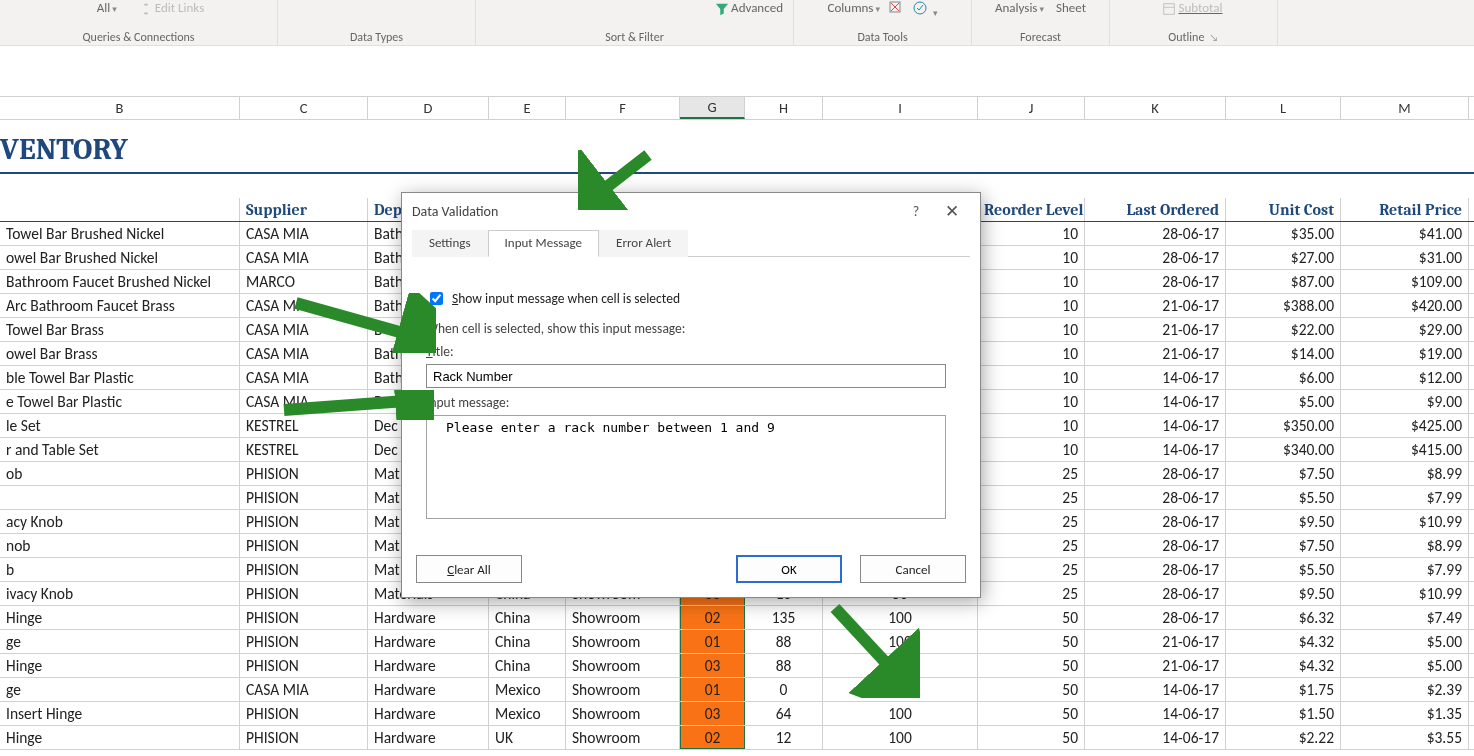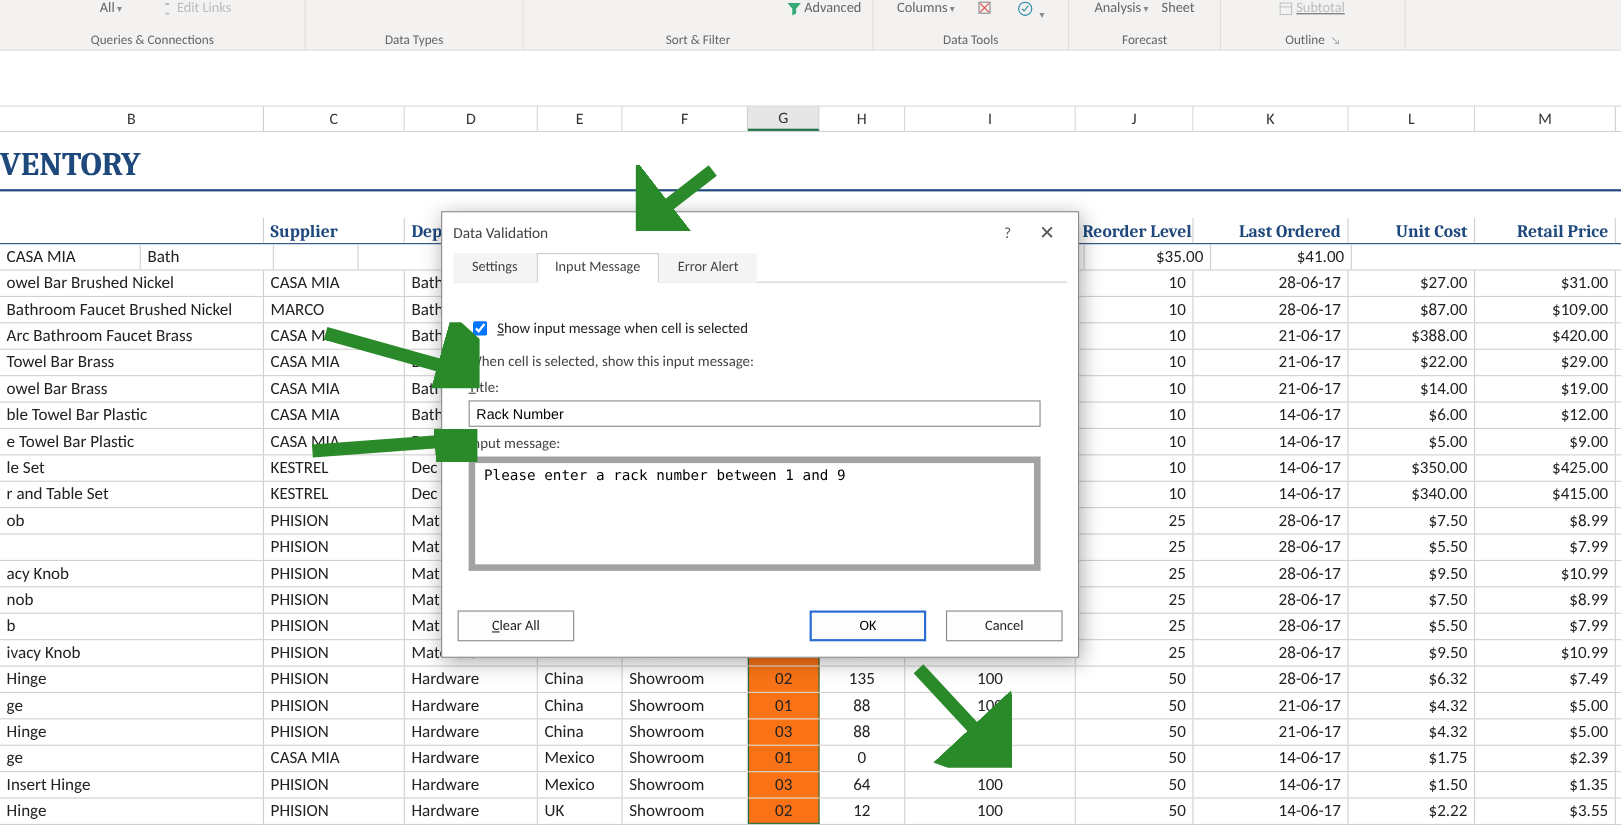--- a/index.html
+++ b/index.html
@@ -29,21 +29,21 @@
   }
   .rgroup {
     position: relative;
     border-right: 1px solid #e1dfdd;
     display:flex;
     flex-direction: column;
     justify-content: space-between;
     align-items:center;
     height:46px;
   }
-  .rgroup .top-row { display:flex; gap:20px; align-items:flex-start; padding:0 8px; font-size:13px; color:#666; height:20px;}
+  .rgroup .top-row { display:flex; gap:8px; align-items:flex-start; padding:0 8px; font-size:13px; color:#666; height:20px;}
   .rgroup .label { font-size:12px; color:#666; padding-bottom:2px; text-align:center; white-space:nowrap;}
   .faded { color:#bcbcbc !important; }
   .small-icon {
     width:14px; height:14px; display:inline-block;
     vertical-align:middle; margin-right:2px;
   }
   .ddarrow::after{content:"▾"; font-size:9px; margin-left:2px; color:#888;}
 
   
   .colheaders {
@@ -132,21 +132,21 @@
   .dialog .tab.active{
     background:#fff; border:1px solid #ccc; border-bottom:1px solid #fff;
   }
   .dialog .body { padding:12px 24px 10px 24px; }
   .dialog label.chk { display:flex; align-items:center; gap:6px; margin:20px 0 12px 0;}
   .dialog .field-lbl { margin:6px 0 4px 0; color:#444;}
   .dialog input[type=text]{
     width:520px; height:24px; border:1px solid #888; padding:2px 6px; font-size:13px;
   }
   .dialog textarea {
-    width:520px; height:104px; border:6px solid #a3a3a3; padding:4px 8px; font-size:13px; resize:none;
+    width:520px; height:104px; border:1px solid #a3a3a3; padding:4px 19px; font-size:13px; resize:none;
   }
   .dialog .btnrow {
     position:absolute; bottom:14px; left:0; right:0; display:flex; padding:0 14px; align-items:center;
   }
   .dialog .btn {
     width:106px; height:28px; border:1px solid #888; background:#fdfdfd; font-size:13px;
     display:flex; align-items:center; justify-content:center;
   }
   .dialog .btn.primary { border:2px solid #2b6cd4; color:#000000; }
   .dialog .btnrow .spacer{flex:1;}
@@ -256,20 +256,21 @@
     <div class="cell colG selcol"></div>
     <div class="cell colH"></div>
     <div class="cell colI"></div>
     <div class="cell colJ num">Reorder Level</div>
     <div class="cell colK num">Last Ordered</div>
     <div class="cell colL num">Unit Cost</div>
     <div class="cell colM num">Retail Price</div>
   </div>
   <div id="grid-body">
       <div class="row">
+        <div class="cell colB">Towel Bar Brushed Nickel</div>
         <div class="cell colC">CASA MIA</div>
         <div class="cell colD">Bath</div>
         <div class="cell colE"></div>
         <div class="cell colF"></div>
         <div class="cell colG ctr selcol"></div>
         <div class="cell colH ctr"></div>
         <div class="cell colI ctr"></div>
         <div class="cell colJ num">10</div>
         <div class="cell colK num">28-06-17</div>
         <div class="cell colL num">$35.00</div>

